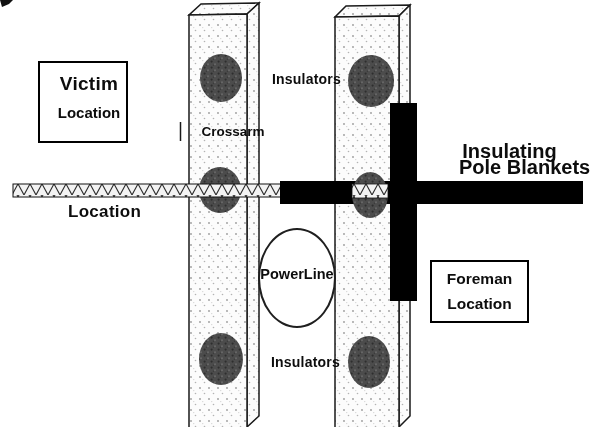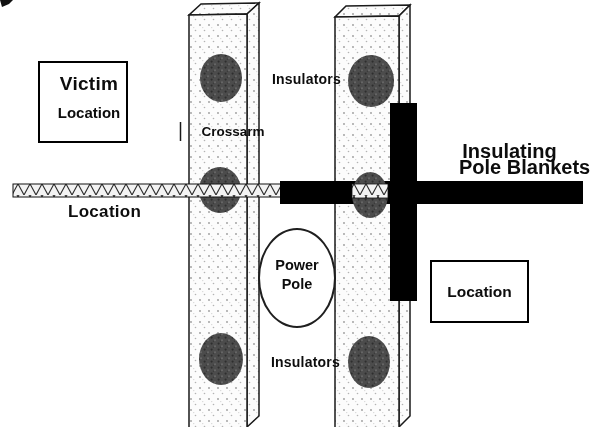--- a/index.html
+++ b/index.html
@@ -17,21 +17,21 @@
   }
   #victim-box{left:38px;top:61px;width:90px;height:82px;padding-left:12px;padding-bottom:10px;}
   #victim-box .l1{font-size:19px;margin-bottom:9px;letter-spacing:.3px;}
   #victim-box .l2{font-size:15px;}
   #foreman-box{left:430px;top:260px;width:99px;height:63px;}
   #foreman-box .l1{font-size:15.5px;margin-bottom:7px;}
   #foreman-box .l2{font-size:15.5px;}
   #powerpole-ellipse{
     position:absolute;left:258px;top:228px;width:78px;height:100px;z-index:3;
     border:2px solid #1f1f1f;border-radius:50%;background:#ffffff;box-sizing:border-box;
-    display:flex;flex-direction:column;align-items:center;justify-content:center;
+    display:flex;flex-direction:row;align-items:center;justify-content:center;
     text-align:center;font-size:14.5px;line-height:19px;padding-bottom:7px;
   }
   #lbl-insulators-top{left:256px;top:71px;font-size:14px;letter-spacing:.2px;}
   #lbl-crossarm-bolt{left:183px;top:123px;width:68px;text-align:center;font-size:13.5px;line-height:17px;}
   #lbl-powerline{left:52px;top:202px;font-size:17px;letter-spacing:.3px;}
   #lbl-blankets{left:443px;top:143px;width:101px;text-align:center;font-size:20px;line-height:16px;}
   #lbl-insulators-bottom{left:255px;top:354px;font-size:14px;letter-spacing:.2px;}
 </style>
 </head>
 <body>
@@ -86,26 +86,27 @@
 
     <line x1="180.5" y1="122" x2="180.5" y2="141" stroke="#1a1a1a" stroke-width="1.5"></line>
   </svg>
 
   <div class="box" id="victim-box">
     <span class="l1">Victim</span>
     <span class="l2">Location</span>
   </div>
 
   <div class="box" id="foreman-box">
+    <span class="l1">Foreman</span>
     <span class="l2">Location</span>
   </div>
 
   <div id="powerpole-ellipse">
     <span>Power</span>
-    <span>Pole</span>
+    <span>Line</span>
   </div>
 
   <div class="label" id="lbl-insulators-top">Insulators</div>
 
   <div class="label" id="lbl-crossarm-bolt">
     <span>Crossarm</span>
   </div>
 
   <div class="label" id="lbl-powerline">Location</div>
 

